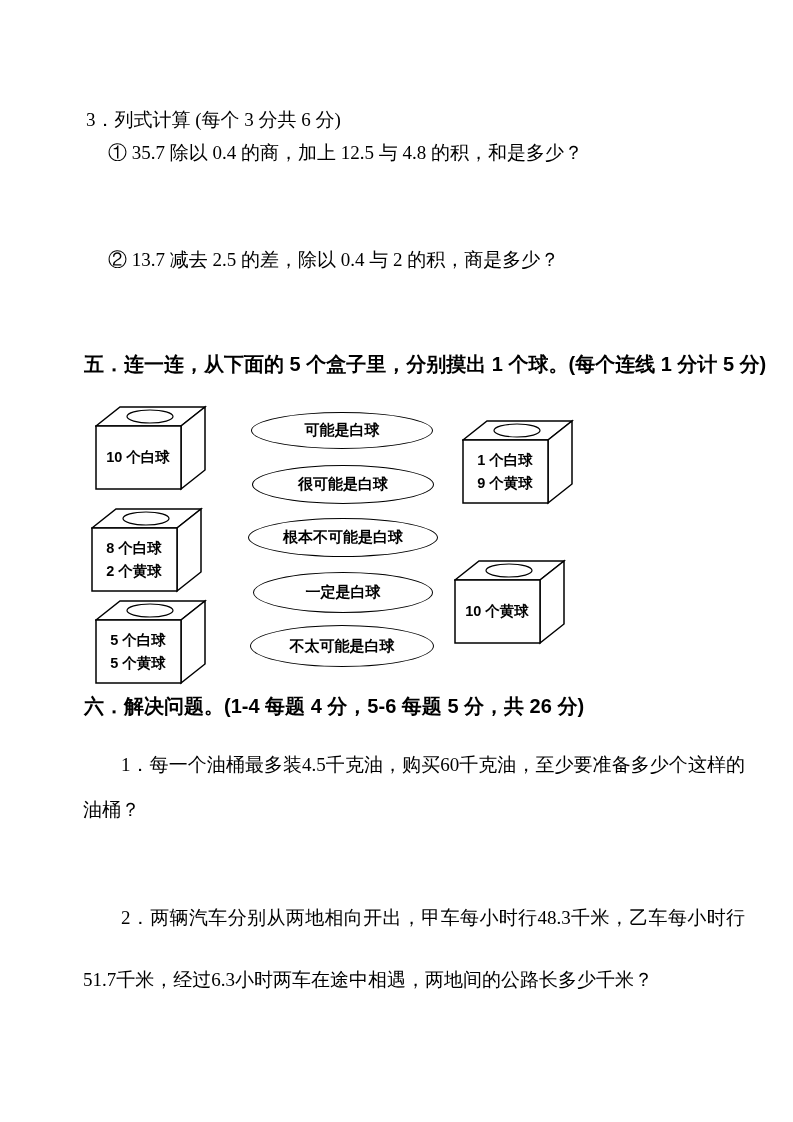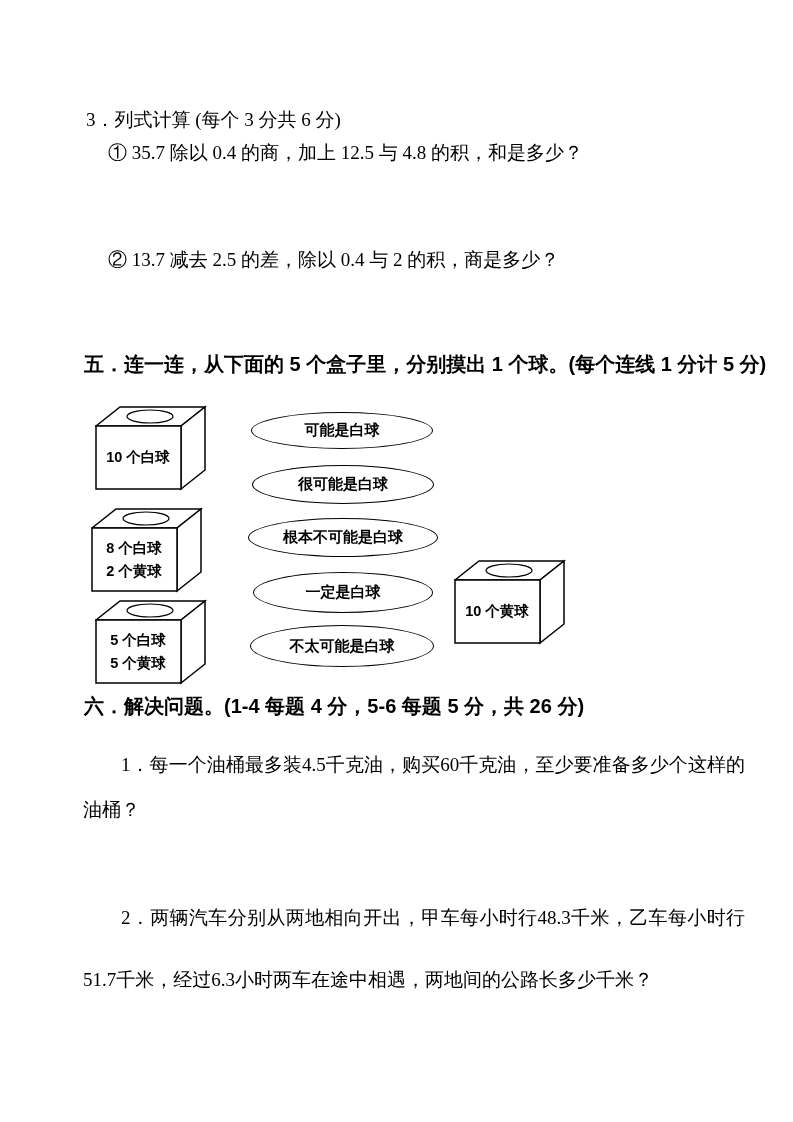--- a/index.html
+++ b/index.html
@@ -78,20 +78,30 @@
   <div class="box" style="left:95px; top:404px">
     <svg width="112" height="87" viewBox="0 0 112 87">
       <polygon class="face" points="1,22 25,3 110,3 86,22"></polygon>
       <polygon class="face" points="86,22 110,3 110,66 86,85"></polygon>
       <rect class="face" x="1" y="22" width="85" height="63"></rect>
       <ellipse class="hole" cx="55" cy="12.5" rx="23" ry="6.5"></ellipse>
       <text class="box-label" x="43" y="58">10 个白球</text>
     </svg>
   </div>
 
+  <div class="box" style="left:462px; top:418px">
+    <svg width="112" height="87" viewBox="0 0 112 87">
+      <polygon class="face" points="1,22 25,3 110,3 86,22"></polygon>
+      <polygon class="face" points="86,22 110,3 110,66 86,85"></polygon>
+      <rect class="face" x="1" y="22" width="85" height="63"></rect>
+      <ellipse class="hole" cx="55" cy="12.5" rx="23" ry="6.5"></ellipse>
+      <text class="box-label" x="43" y="47">1 个白球</text>
+      <text class="box-label" x="43" y="70">9 个黄球</text>
+    </svg>
+  </div>
 
   <div class="box" style="left:91px; top:506px">
     <svg width="112" height="87" viewBox="0 0 112 87">
       <polygon class="face" points="1,22 25,3 110,3 86,22"></polygon>
       <polygon class="face" points="86,22 110,3 110,66 86,85"></polygon>
       <rect class="face" x="1" y="22" width="85" height="63"></rect>
       <ellipse class="hole" cx="55" cy="12.5" rx="23" ry="6.5"></ellipse>
       <text class="box-label" x="43" y="47">8 个白球</text>
       <text class="box-label" x="43" y="70">2 个黄球</text>
     </svg>

